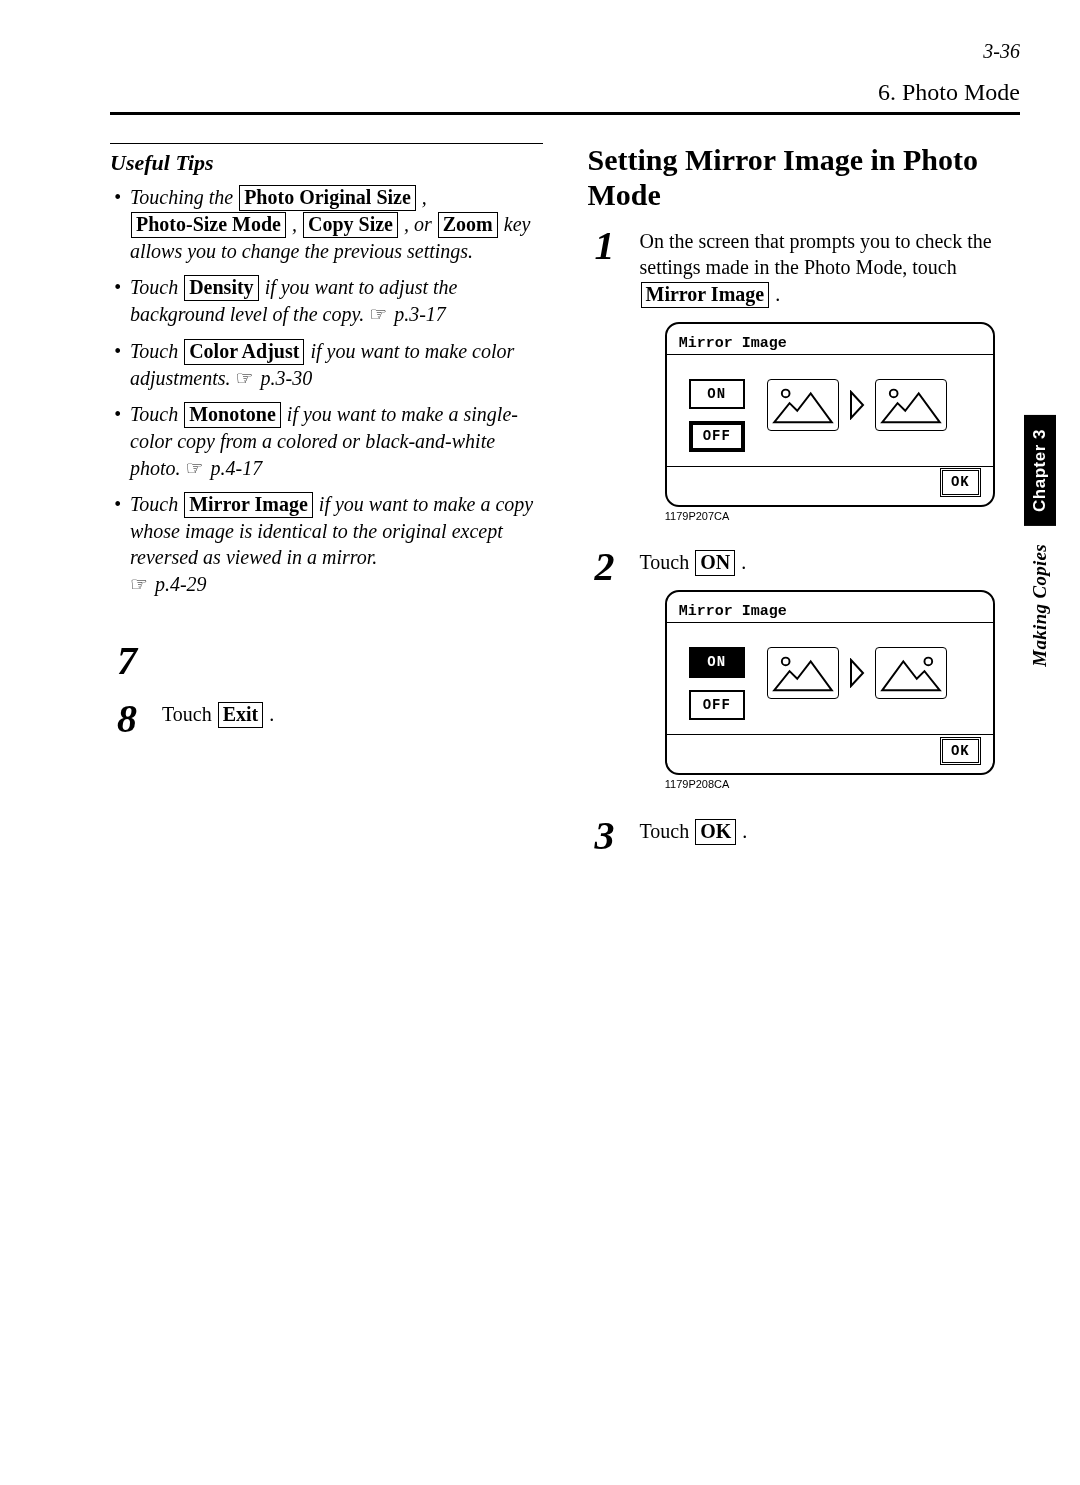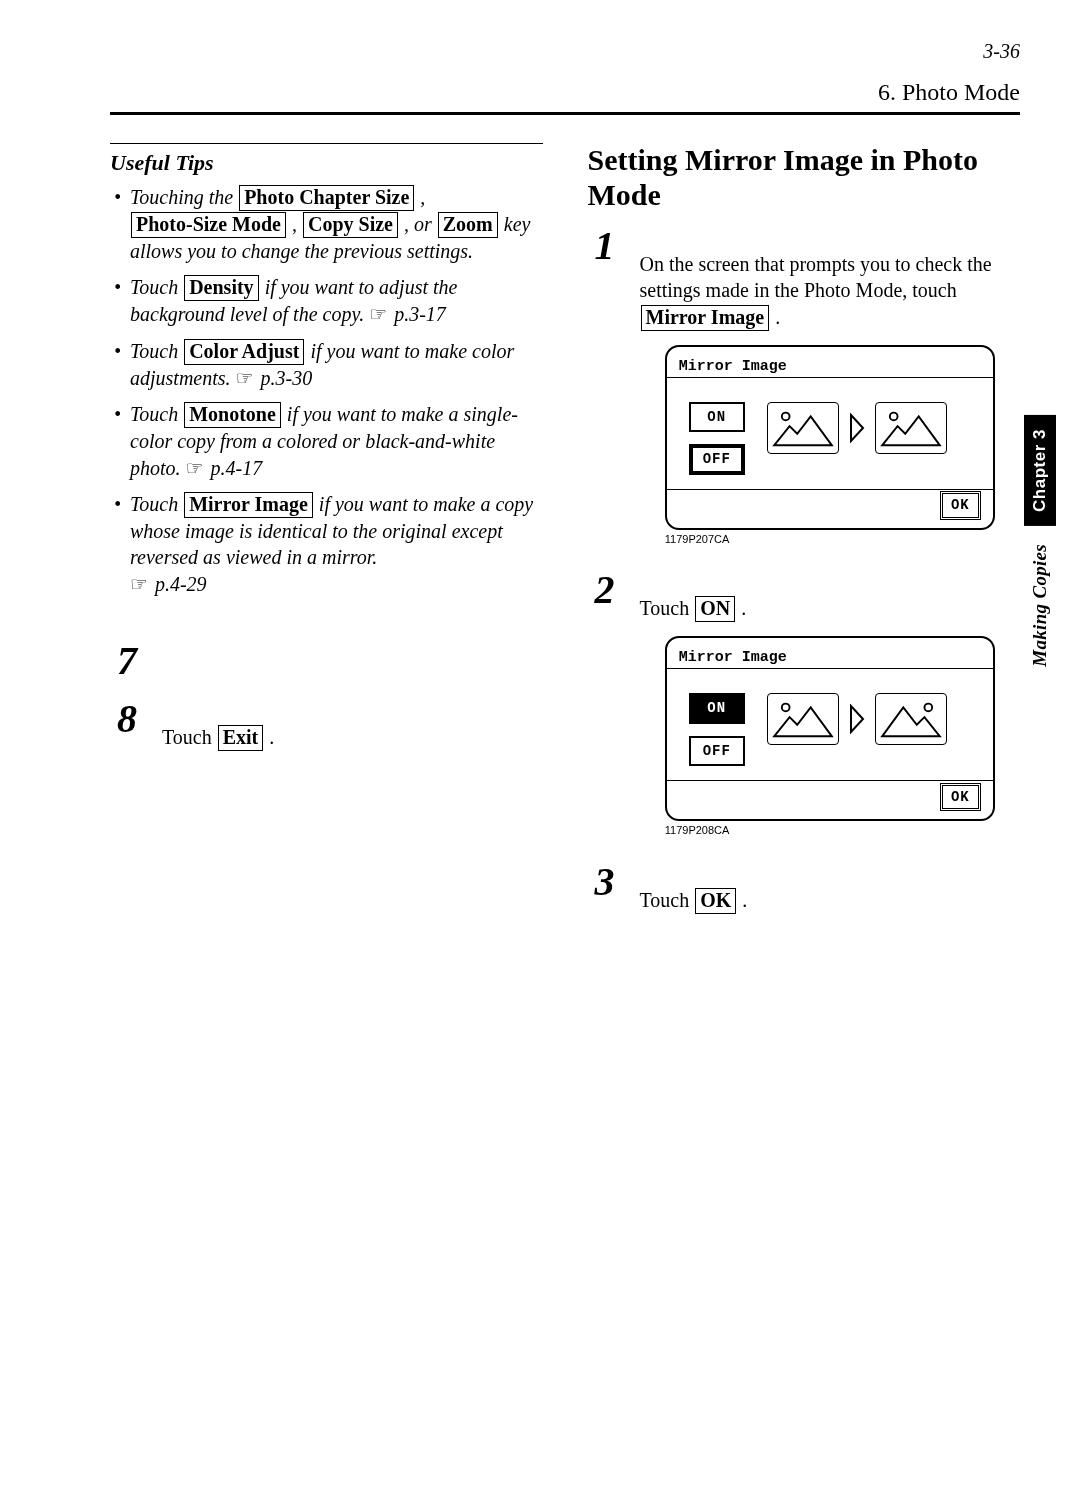--- a/index.html
+++ b/index.html
@@ -81,21 +81,21 @@
   .step-num {
     font-family: "Times New Roman", serif;
     font-style: italic;
     font-weight: bold;
     font-size: 40px;
     line-height: 0.9;
     width: 34px;
     text-align: center;
     flex-shrink: 0;
   }
-  .step-body { flex: 1; font-size: 20px; line-height: 1.32; margin-top: 23px; }
+  .step-body { flex: 1; font-size: 20px; line-height: 1.32; }
 
   
   .righthead {
     font-family: "Times New Roman", serif;
     font-weight: bold;
     font-size: 30px;
     line-height: 1.15;
     margin-bottom: 16px;
   }
 
@@ -220,21 +220,21 @@
 <hr class="thick">
 
 <div class="columns">
 
   <div class="col">
     <hr class="thin">
     <div class="useful-title">Useful Tips</div>
 
     <ul class="tips">
       <li>
-        <span>Touching the </span><span class="keybox">Photo Chapter Size</span><span> ,</span><br>
+        <span>Touching the </span><span class="keybox">Photo Original Size</span><span> ,</span><br>
         <span class="keybox">Photo-Size Mode</span><span> , </span><span class="keybox">Copy Size</span><span> , or </span><span class="keybox">Zoom</span>
         <span> key allows you to change the previous settings.</span>
       </li>
       <li>
         <span>Touch </span><span class="keybox">Density</span><span> if you want to adjust the background level of the copy. </span><span class="ptr">☞</span> <span>p.3-17</span>
       </li>
       <li>
         <span>Touch </span><span class="keybox">Color Adjust</span><span> if you want to make color adjustments. </span><span class="ptr">☞</span> <span>p.3-30</span>
       </li>
       <li>

